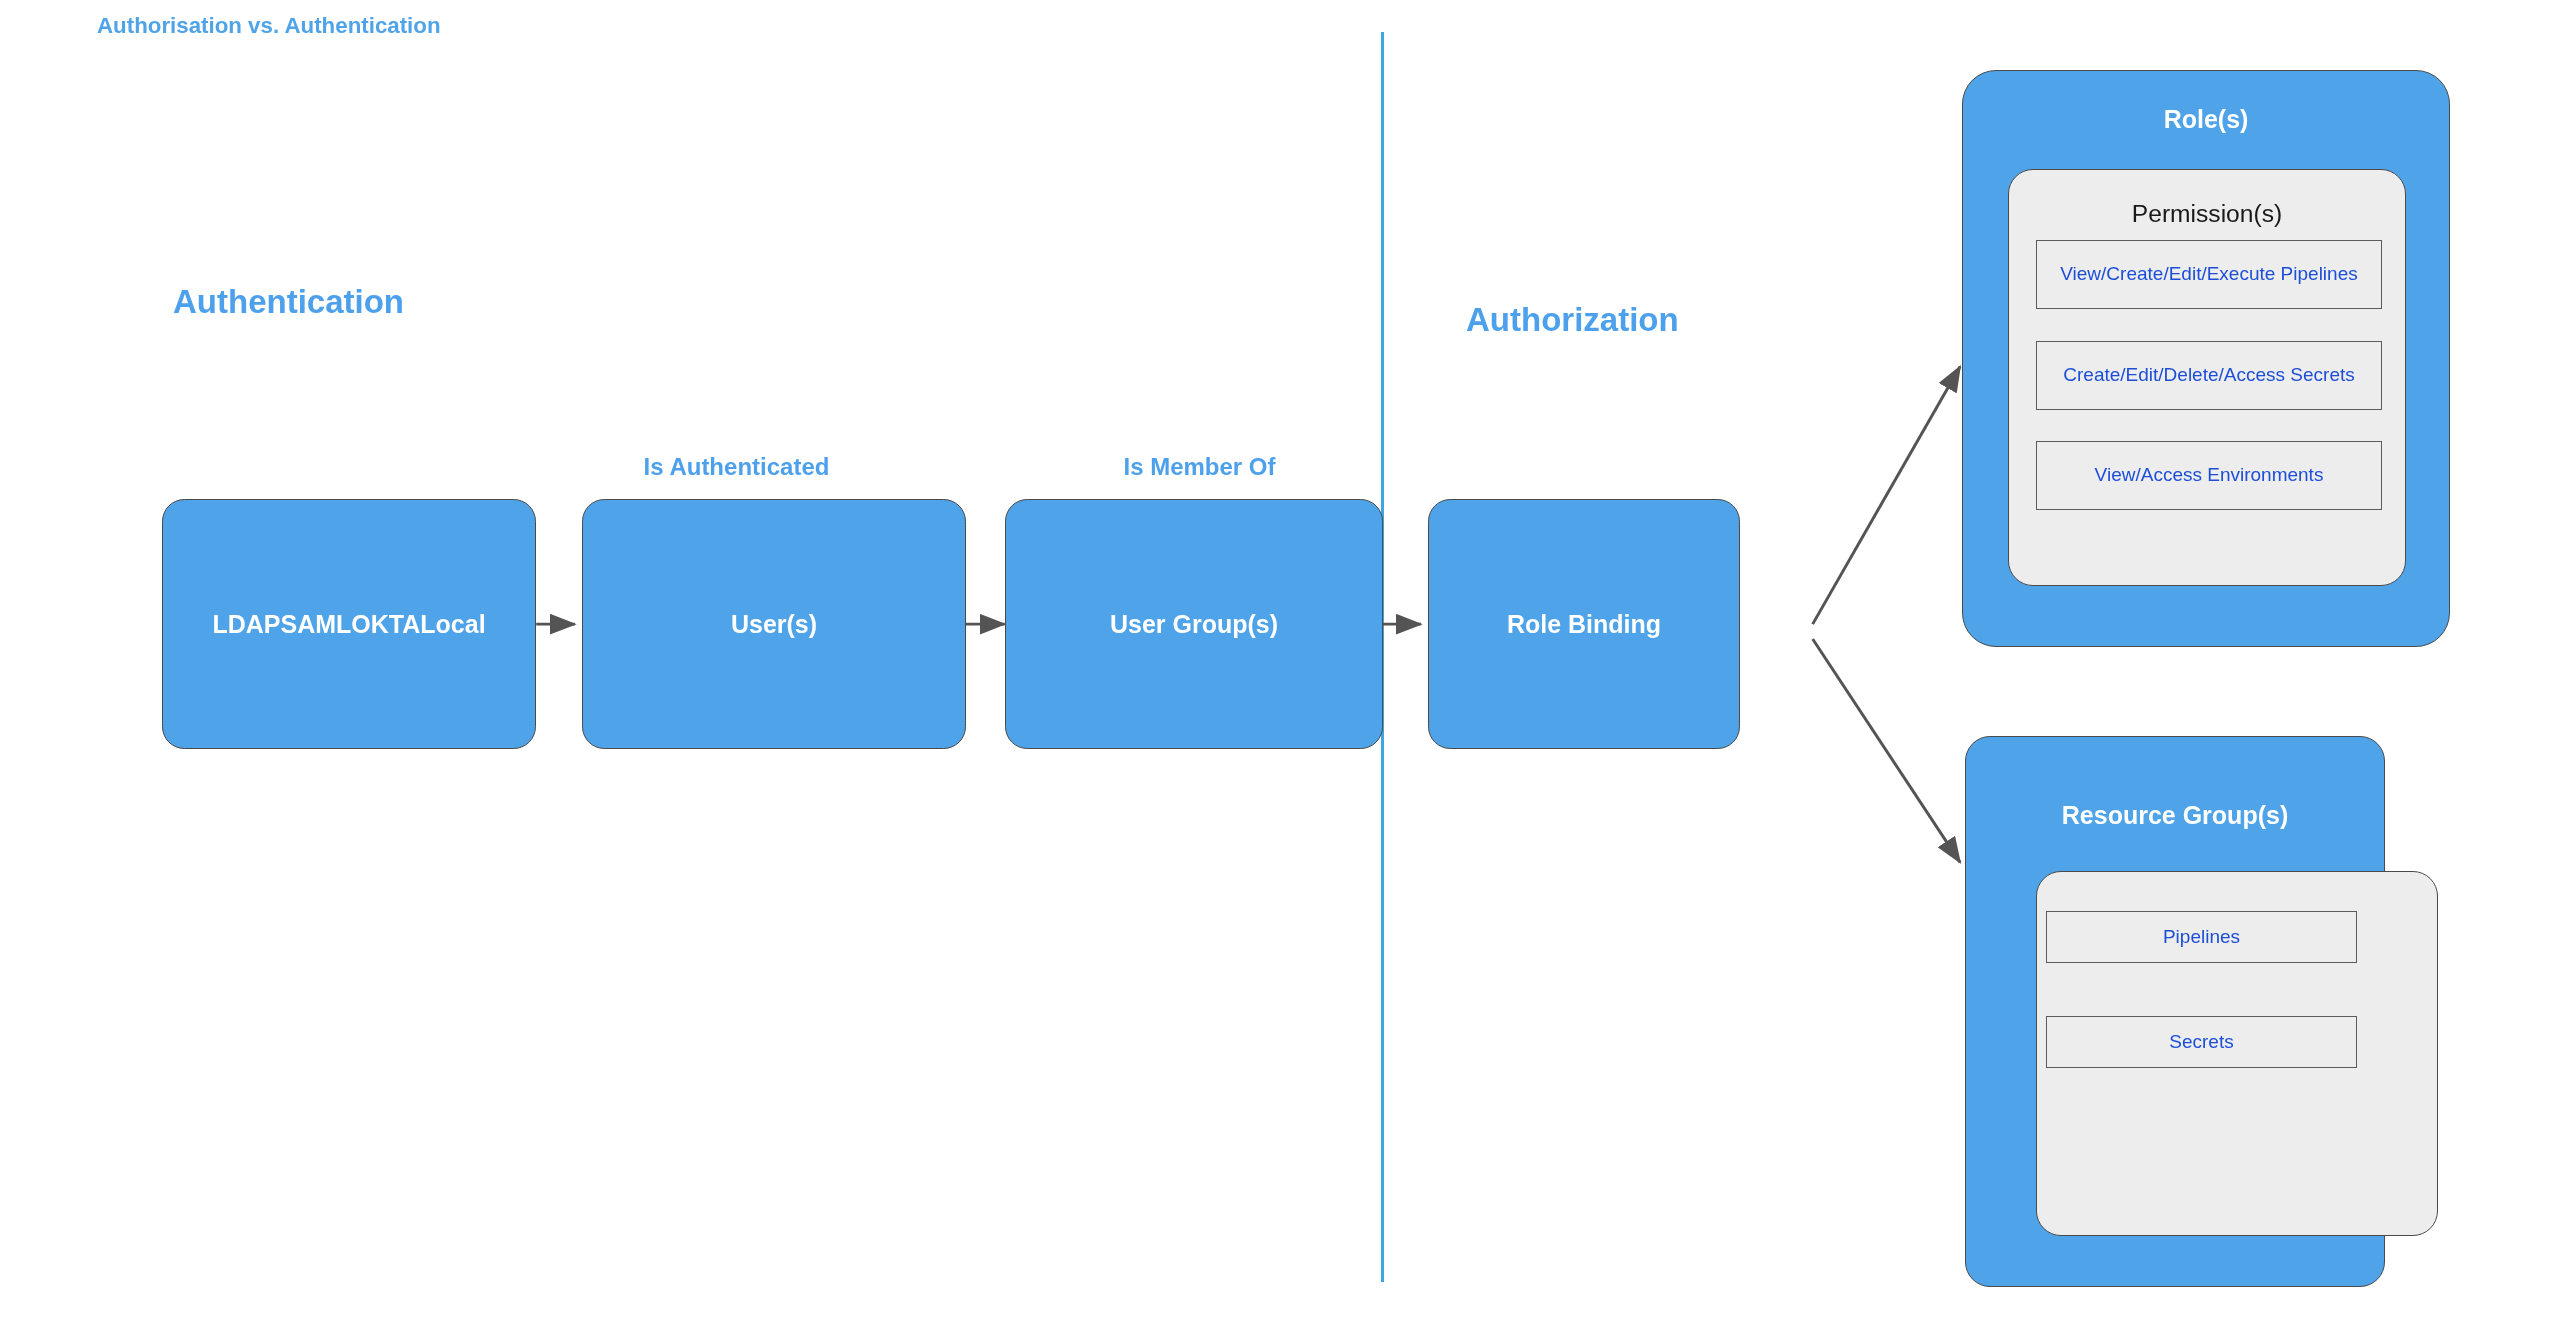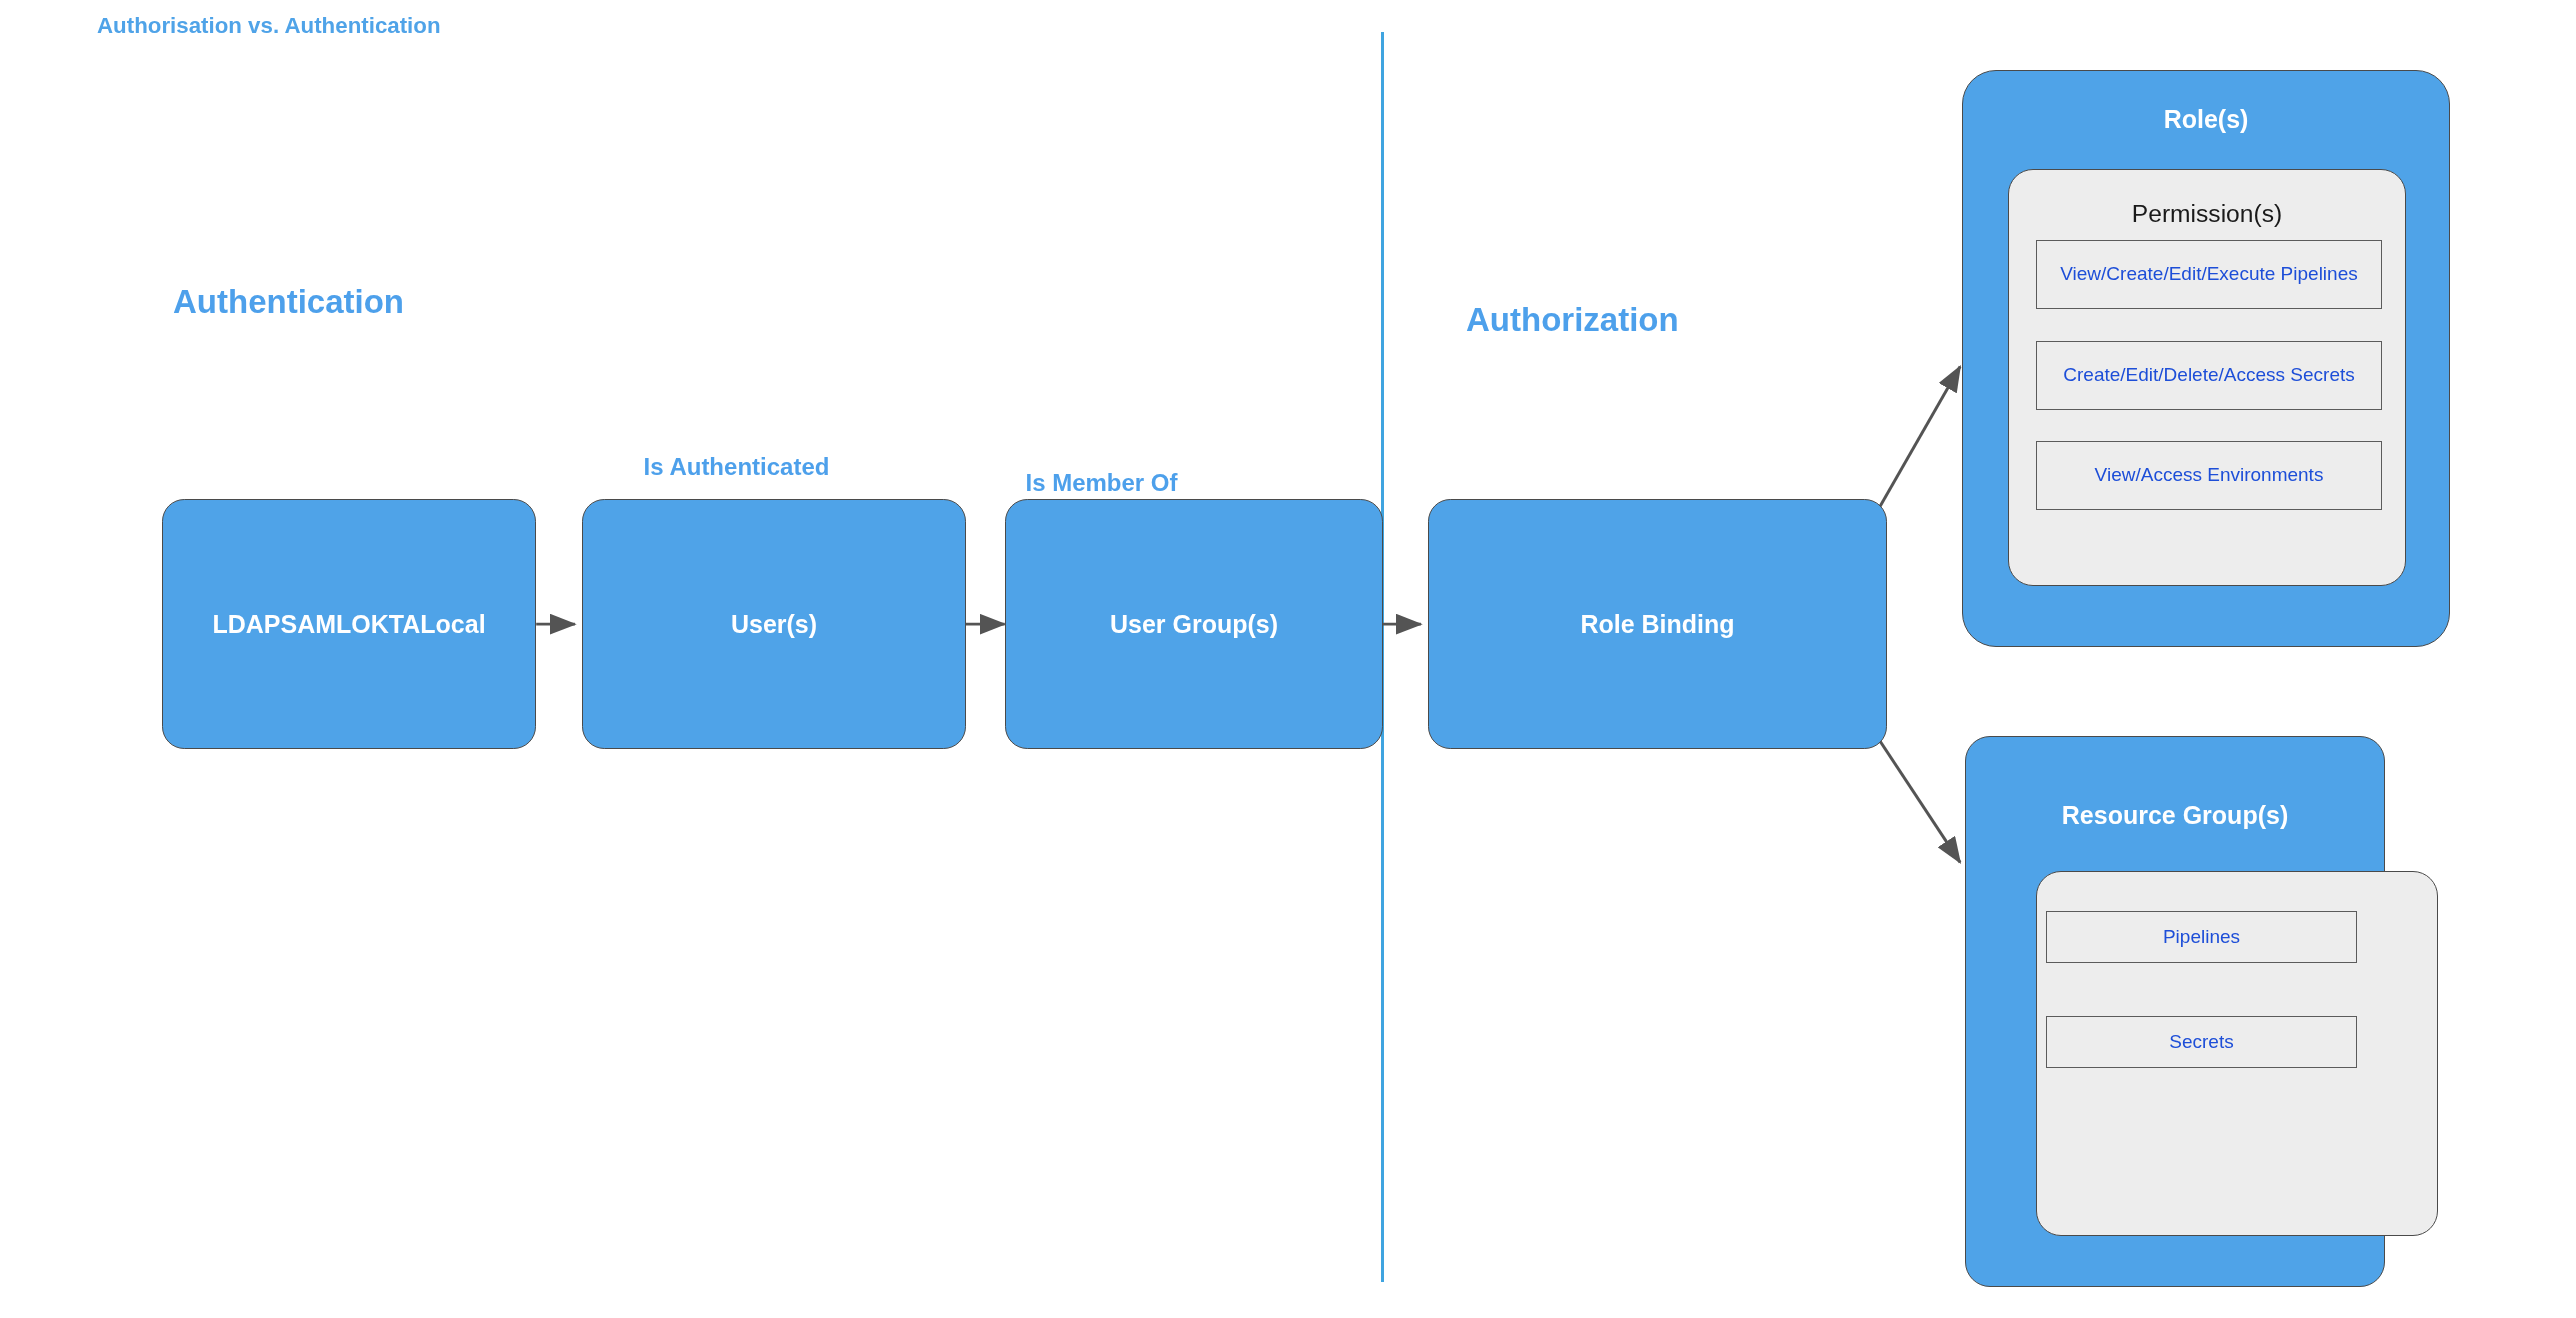--- a/index.html
+++ b/index.html
@@ -140,21 +140,21 @@
   <div class="doc-title">Authorisation vs. Authentication</div>
 
   <div class="divider" style="left:1381px; top:32px; height:1250px;"></div>
 
   <div class="section-heading" style="left:173px; top:283px;">Authentication</div>
 
   <div class="section-heading" style="left:1466px; top:301px;">Authorization</div>
 
   <div class="edge-label" style="left:580px; top:453px; width:313px;">Is Authenticated</div>
 
-  <div class="edge-label" style="left:945px; top:453px; width:313px;margin-top:16px;">Is Member Of</div>
+  <div class="edge-label" style="left:1043px; top:453px; width:313px;">Is Member Of</div>
 
   <svg class="connectors" viewBox="0 0 3459 1771">
     <defs>
       <marker id="arrowhead" markerWidth="9" markerHeight="7" refX="8.4" refY="3.5" orient="auto" markerUnits="strokeWidth">
         <polygon points="0 0, 9 3.5, 0 7" fill="#545454"></polygon>
       </marker>
     </defs>
 
     <line x1="720" y1="838" x2="772" y2="838" stroke="#545454" stroke-width="4" marker-end="url(#arrowhead)"></line>
 
@@ -175,21 +175,21 @@
   </div>
 
   <div class="flow-box" style="left:582px; top:499px; width:384px; height:250px;">
     <span class="stack-line">User(s)</span>
   </div>
 
   <div class="flow-box" style="left:1005px; top:499px; width:378px; height:250px;">
     <span class="stack-line">User Group(s)</span>
   </div>
 
-  <div class="flow-box" style="left:1428px; top:499px; width:459px; height:250px;">
+  <div class="flow-box" style="left:1428px; top:499px; width:312px; height:250px;">
     <span class="stack-line">Role Binding</span>
   </div>
 
   <div class="group-panel" style="left:1962px; top:70px; width:488px; height:577px;">
 
     <div class="group-title" style="top:34px;">Role(s)</div>
 
     <div class="inner-panel" style="left:45px; top:98px; width:398px; height:417px;">
 
       <div class="inner-title" style="top:30px;">Permission(s)</div>

